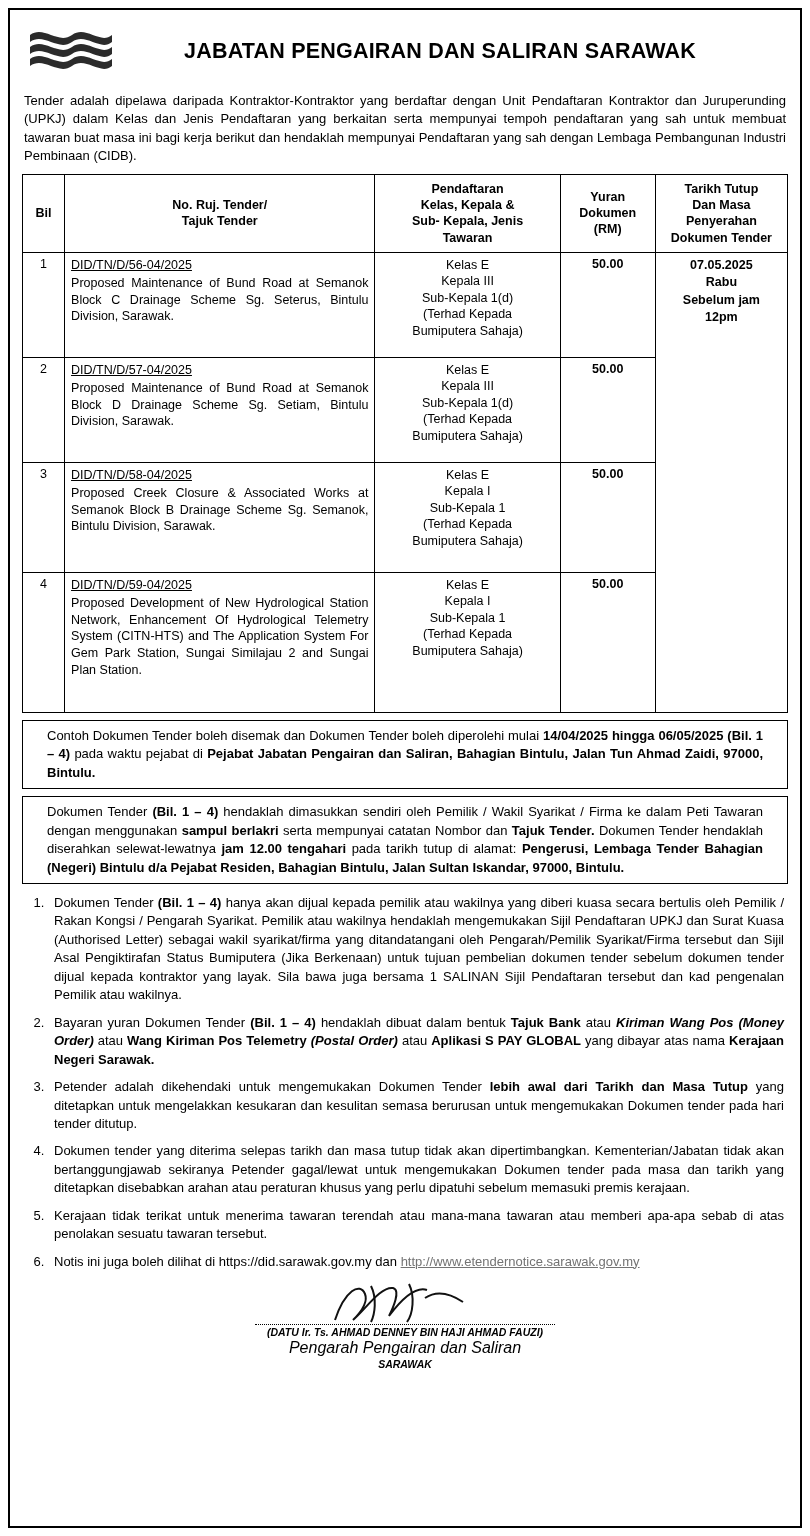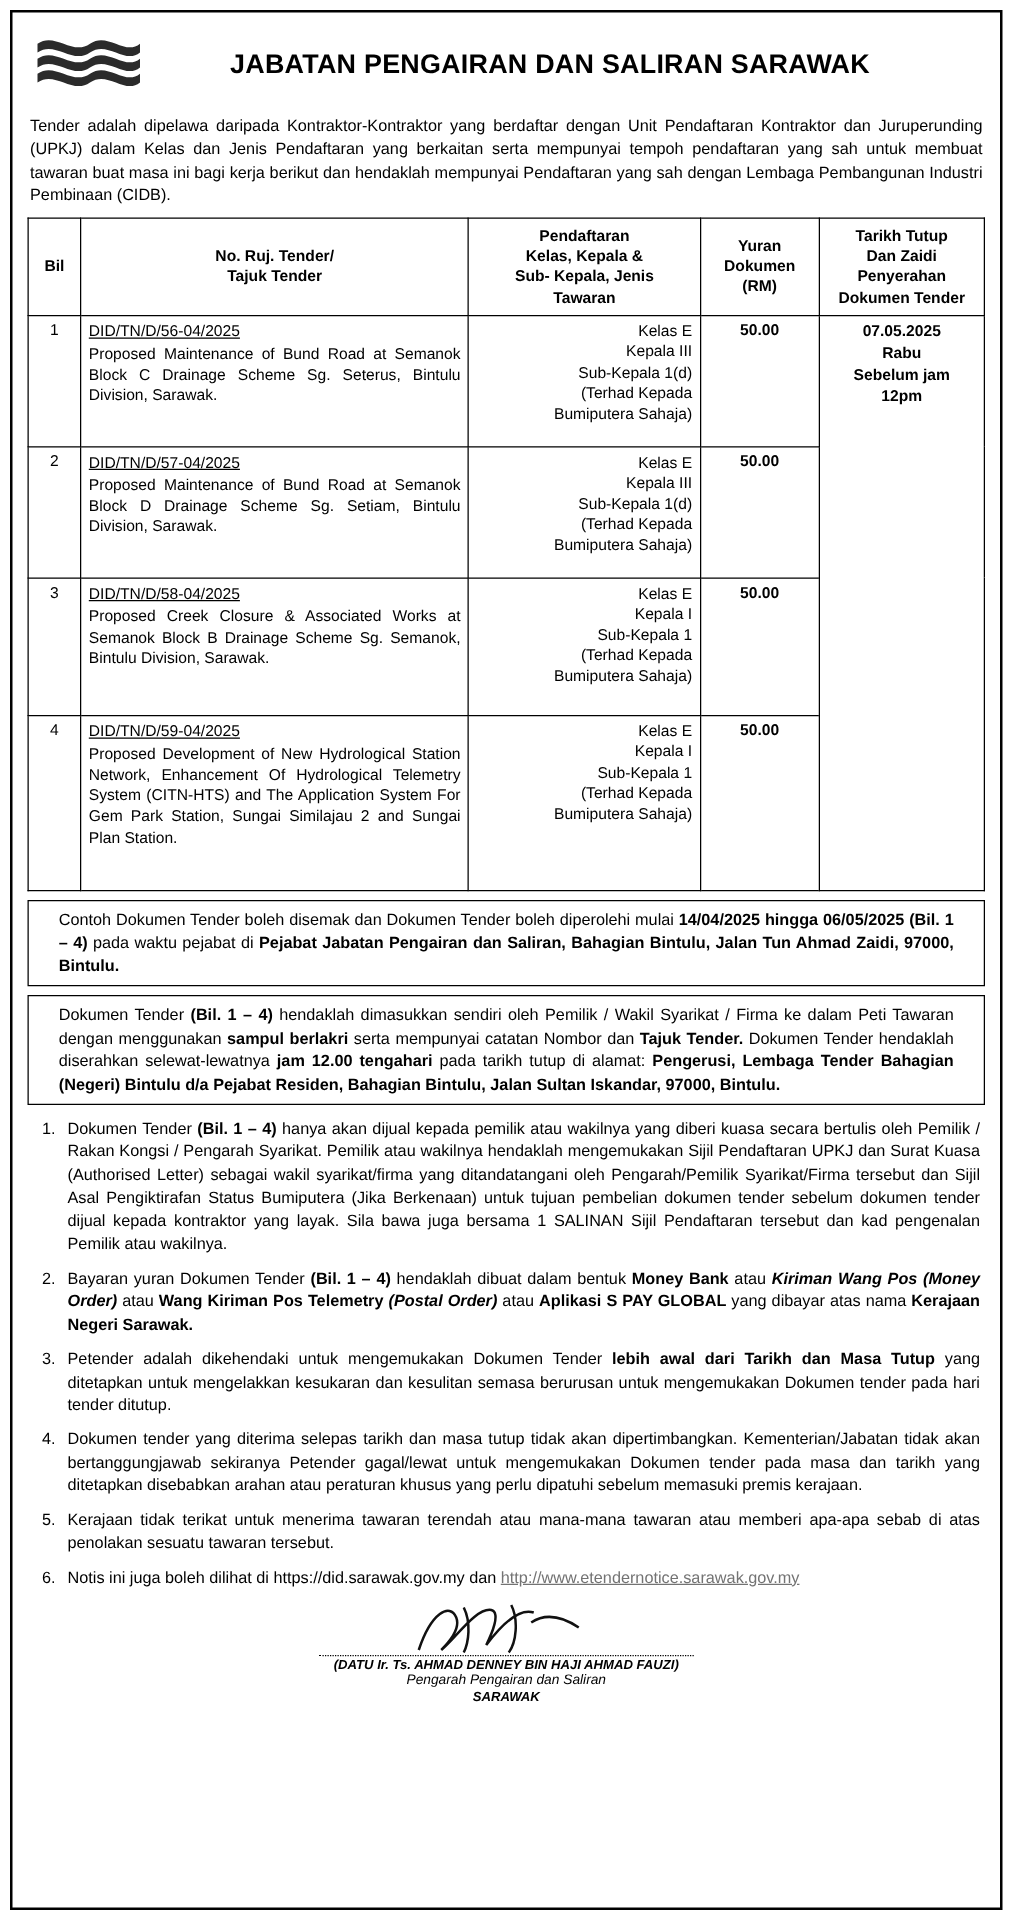--- a/index.html
+++ b/index.html
@@ -92,21 +92,21 @@
   .col-tarikh { width: 132px; }
 
   td.c-bil { text-align: center; vertical-align: top; padding-top: 6px; }
   td.c-tajuk { text-align: justify; line-height: 1.35; padding-top: 6px; }
   td.c-tajuk .ref {
     text-decoration: underline;
     display: block;
     margin-bottom: 1px;
   }
   td.c-daftar {
-    text-align: right;
+    text-align: center;
     line-height: 1.32;
     vertical-align: middle;
   }
   td.c-yuran {
     text-align: center;
     font-weight: bold;
     vertical-align: middle;
   }
   td.c-tarikh {
     text-align: center;
@@ -161,21 +161,21 @@
   .sig-line {
     border-top: 1px dotted #000;
     margin: 0 auto 1px auto;
     width: 300px;
   }
   .sig-name {
     font-size: 10.5px;
     font-weight: bold;
   }
   .sig-role {
-    font-size: 11px;
+    font-size: 16px;
     line-height: 1.25;
   }
   .sig-dept {
     font-size: 10.5px;
     font-weight: bold;
   }
 </style>
 </head>
 <body>
 
@@ -221,21 +221,21 @@
             <span>Sub- Kepala, Jenis</span><br>
             <span>Tawaran</span>
           </th>
           <th>
             <span>Yuran</span><br>
             <span>Dokumen</span><br>
             <span>(RM)</span>
           </th>
           <th>
             <span>Tarikh Tutup</span><br>
-            <span>Dan Zaidi</span><br>
+            <span>Dan Masa</span><br>
             <span>Penyerahan</span><br>
             <span>Dokumen Tender</span>
           </th>
         </tr>
       </thead>
       <tbody>
         <tr style="height:105px">
           <td class="c-bil">1</td>
           <td class="c-tajuk">
             <span class="ref">DID/TN/D/56-04/2025</span>
@@ -299,21 +299,21 @@
     <div class="notebox">
       <span>Contoh Dokumen Tender boleh disemak dan Dokumen Tender boleh diperolehi mulai </span><b>14/04/2025 hingga 06/05/2025 (Bil. 1 – 4)</b><span> pada waktu pejabat di </span><b>Pejabat Jabatan Pengairan dan Saliran, Bahagian Bintulu, Jalan Tun Ahmad Zaidi, 97000, Bintulu.</b>
     </div>
 
     <div class="notebox">
       <span>Dokumen Tender </span><b>(Bil. 1 – 4)</b><span> hendaklah dimasukkan sendiri oleh Pemilik / Wakil Syarikat / Firma ke dalam Peti Tawaran dengan menggunakan </span><b>sampul berlakri</b><span> serta mempunyai catatan Nombor dan </span><b>Tajuk Tender.</b><span> Dokumen Tender hendaklah diserahkan selewat-lewatnya </span><b>jam 12.00 tengahari</b><span> pada tarikh tutup di alamat: </span><b>Pengerusi, Lembaga Tender Bahagian (Negeri) Bintulu d/a Pejabat Residen, Bahagian Bintulu, Jalan Sultan Iskandar, 97000, Bintulu.</b>
     </div>
 
     <ol class="terms" id="terms-list">
         <li><span>Dokumen Tender </span><b>(Bil. 1 – 4)</b><span> hanya akan dijual kepada pemilik atau wakilnya yang diberi kuasa secara bertulis oleh Pemilik / Rakan Kongsi / Pengarah Syarikat. Pemilik atau wakilnya hendaklah mengemukakan Sijil Pendaftaran UPKJ dan Surat Kuasa (Authorised Letter) sebagai wakil syarikat/firma yang ditandatangani oleh Pengarah/Pemilik Syarikat/Firma tersebut dan Sijil Asal Pengiktirafan Status Bumiputera (Jika Berkenaan) untuk tujuan pembelian dokumen tender sebelum dokumen tender dijual kepada kontraktor yang layak. Sila bawa juga bersama 1 SALINAN Sijil Pendaftaran tersebut dan kad pengenalan Pemilik atau wakilnya.</span></li>
-        <li><span>Bayaran yuran Dokumen Tender </span><b>(Bil. 1 – 4)</b><span> hendaklah dibuat dalam bentuk </span><b>Money Bank</b><span> atau </span><b><i>Kiriman Wang Pos (Money Order)</i></b><span> atau </span><b>Wang Kiriman Pos Telemetry </b><b><i>(Postal Order)</i></b><span> atau </span><b>Aplikasi S PAY GLOBAL</b><span> yang dibayar atas nama </span><b>Kerajaan Negeri Sarawak.</b></li>
+        <li><span>Bayaran yuran Dokumen Tender </span><b>(Bil. 1 – 4)</b><span> hendaklah dibuat dalam bentuk </span><b>Tajuk Bank</b><span> atau </span><b><i>Kiriman Wang Pos (Money Order)</i></b><span> atau </span><b>Wang Kiriman Pos Telemetry </b><b><i>(Postal Order)</i></b><span> atau </span><b>Aplikasi S PAY GLOBAL</b><span> yang dibayar atas nama </span><b>Kerajaan Negeri Sarawak.</b></li>
         <li><span>Petender adalah dikehendaki untuk mengemukakan Dokumen Tender </span><b>lebih awal dari Tarikh dan Masa Tutup</b><span> yang ditetapkan untuk mengelakkan kesukaran dan kesulitan semasa berurusan untuk mengemukakan Dokumen tender pada hari tender ditutup.</span></li>
         <li><span>Dokumen tender yang diterima selepas tarikh dan masa tutup tidak akan dipertimbangkan. Kementerian/Jabatan tidak akan bertanggungjawab sekiranya Petender gagal/lewat untuk mengemukakan Dokumen tender pada masa dan tarikh yang ditetapkan disebabkan arahan atau peraturan khusus yang perlu dipatuhi sebelum memasuki premis kerajaan.</span></li>
         <li><span>Kerajaan tidak terikat untuk menerima tawaran terendah atau mana-mana tawaran atau memberi apa-apa sebab di atas penolakan sesuatu tawaran tersebut.</span></li>
         <li><span>Notis ini juga boleh dilihat di https://did.sarawak.gov.my dan </span><a href="#">http://www.etendernotice.sarawak.gov.my</a></li>
       </ol>
 
     <div class="sig-wrap">
       <div class="sig-block">
         <div class="sig-scribble">
           <svg width="200" height="44" viewBox="0 0 200 44" style="position:absolute;left:50%;transform:translateX(-50%);top:0">

